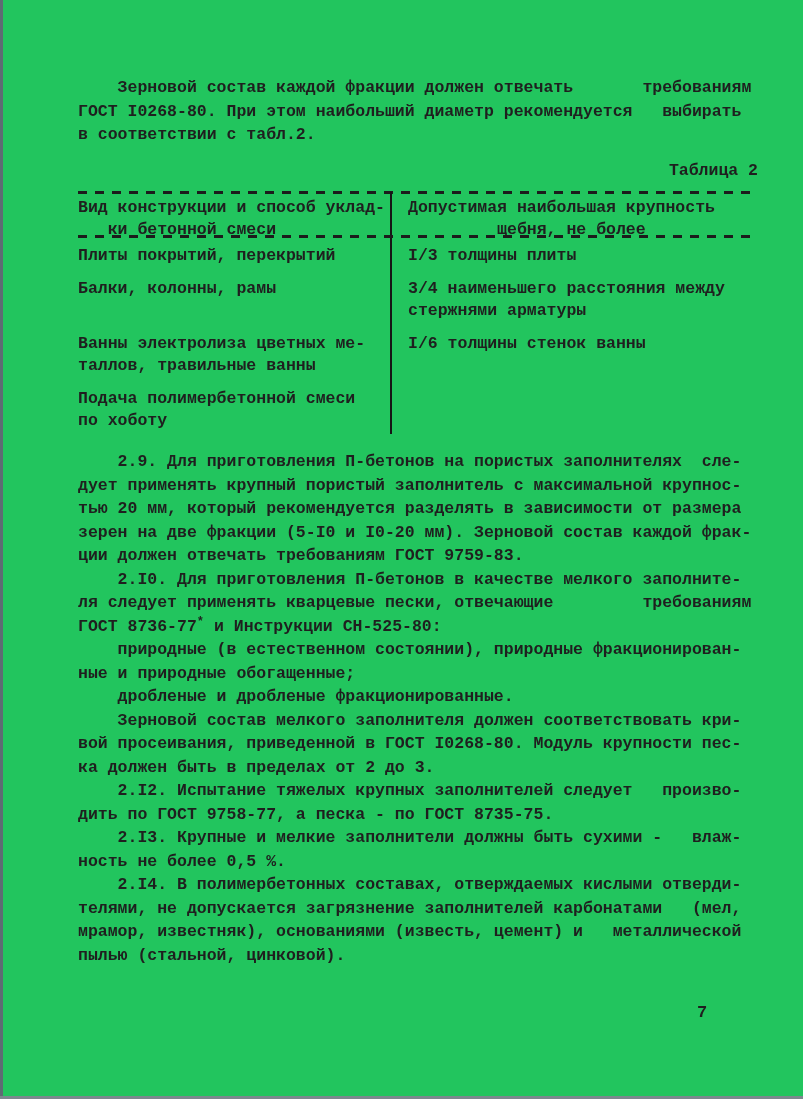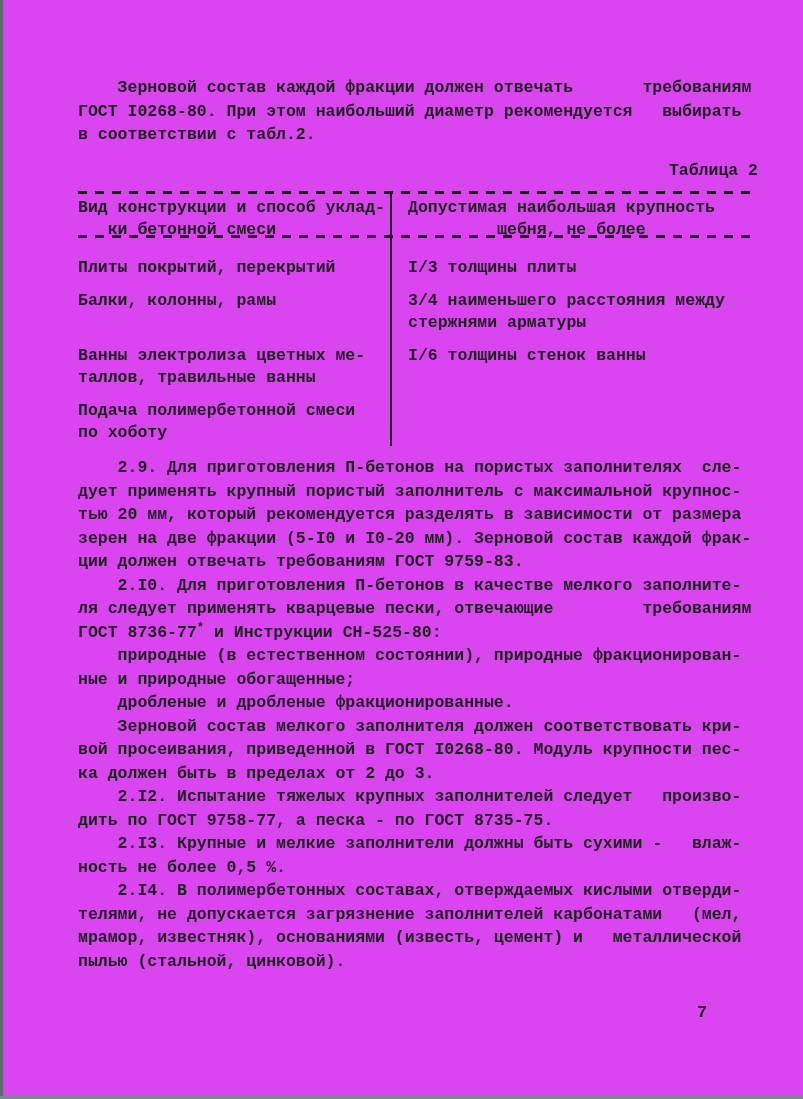--- a/index.html
+++ b/index.html
@@ -1,19 +1,19 @@
 <!DOCTYPE html>
 <html><head>
 <meta charset="utf-8">
 <style>
   html,body { margin:0; padding:0; background:#e8e8e8; }
   .page {
     position:relative;
     width:803px; height:1099px;
-    background:#d946ef;
+    background:#22c55e;
     overflow:hidden;
     font-family:"Liberation Mono","DejaVu Sans Mono",monospace;
     font-weight:bold;
     color:#1f1f1f;
   }
   .edge-left   { position:absolute; left:0; top:0; width:3px; height:1099px; background:#5d6c73; }
   .edge-bottom { position:absolute; left:0; bottom:0; width:803px; height:3px; background:#7b898e; }
 
   .content {
     position:absolute; left:78px; top:76px; width:680px;
@@ -27,23 +27,23 @@
   .dash {
     height:3px;
     background:repeating-linear-gradient(90deg,#1c1c1c 0 9px,transparent 9px 17px);
   }
   .dash-mid { position:relative; margin-top:-6px; }
   .trow { display:flex; }
   .trow .c1 { width:312px; padding-right:4px; box-sizing:border-box; white-space:pre; }
   .trow .c2 { flex:1; padding-left:18px; white-space:pre; }
   .thead { padding-top:3px; }
   .brow  { margin-top:11px; }
-  .brow-first { margin-top:19px; }
+  .brow-first { margin-top:7px; }
 
-  .tbody-text { margin-top:10px; }
+  .tbody-text { margin-top:16px; }
   .fn { font-size:12px; vertical-align:6px; line-height:0; letter-spacing:0; }
 
   .pagenum { position:absolute; left:697px; top:1003px; font-size:17px; line-height:20px; }
 </style>
 </head>
 <body>
 
 <div class="page">
   <div class="edge-left"></div>
   <div class="edge-bottom"></div>

